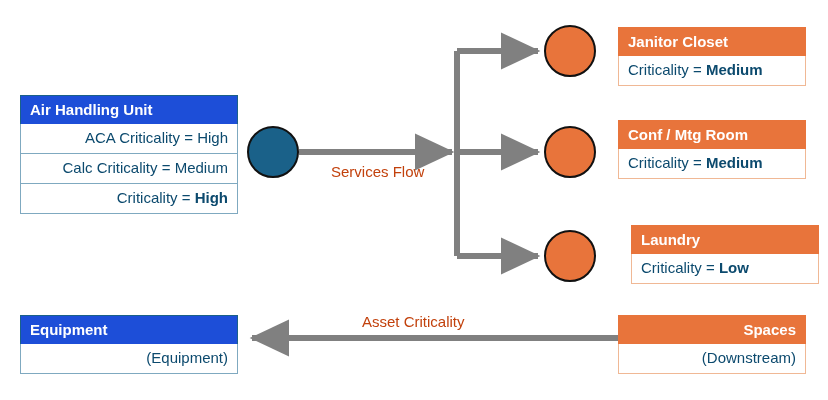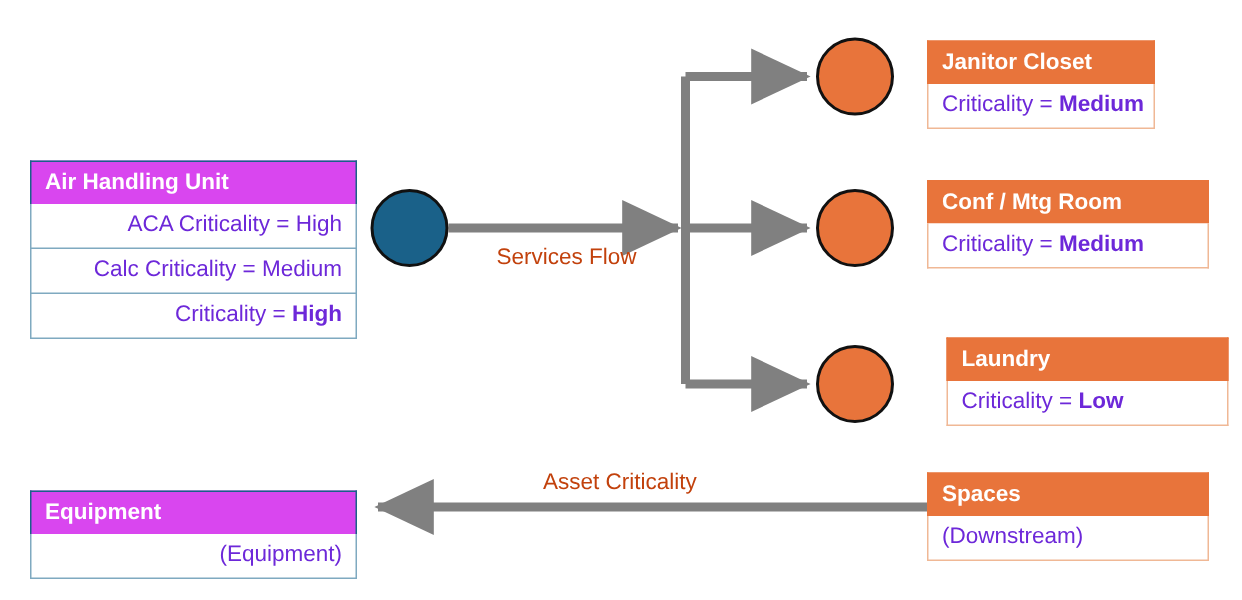--- a/index.html
+++ b/index.html
@@ -27,29 +27,29 @@
     font-size: 15px;
     color: #ffffff;
     padding: 5px 9px 6px 9px;
     line-height: 17px;
     white-space: nowrap;
   }
   .card .row {
     box-sizing: border-box;
     background: #ffffff;
     font-size: 15px;
-    color: #6d28d9;
+    color: #0c4a6e;
     padding: 5px 9px 6px 9px;
     line-height: 18px;
     white-space: nowrap;
   }
   .card .row b { font-weight: bold; }
 
   
-  .card.blue .hdr { background: #d946ef; margin-top: 12px; }
+  .card.blue .hdr { background: #1d4ed8; }
   .card.blue .row { border: 1px solid #7FA9C0; border-top: none; text-align: right; }
   .card.blue .hdr { border: 1px solid #1A6189; border-bottom: none; }
 
   
   .card.orange .hdr { background: #E8743B; border: 1px solid #E8743B; border-bottom: none; }
   .card.orange .row { border: 1px solid #F0B895; border-top: none; }
 
   
   .node {
     position: absolute;
@@ -124,21 +124,21 @@
   </div>
 
   <div class="node blue" style="left:247px; top:126px; width:52px; height:52px;"></div>
 
   <div class="edge-label" style="left:331px; top:163px;">Services Flow</div>
 
   <div class="node orange" style="left:544px; top:25px; width:52px; height:52px;"></div>
   <div class="node orange" style="left:544px; top:126px; width:52px; height:52px;"></div>
   <div class="node orange" style="left:544px; top:230px; width:52px; height:52px;"></div>
 
-  <div class="card orange" style="left:618px; top:27px; width:152px;">
+  <div class="card orange" style="left:618px; top:27px; width:188px;">
     <div class="hdr">Janitor Closet</div>
     <div class="row">
       <span>Criticality = </span><b>Medium</b>
     </div>
   </div>
 
   <div class="card orange" style="left:618px; top:120px; width:188px;">
     <div class="hdr">Conf / Mtg Room</div>
     <div class="row">
       <span>Criticality = </span><b>Medium</b>
@@ -152,18 +152,18 @@
     </div>
   </div>
 
   <div class="card blue" style="left:20px; top:315px; width:218px;">
     <div class="hdr">Equipment</div>
     <div class="row">(Equipment)</div>
   </div>
 
   <div class="edge-label" style="left:362px; top:313px;">Asset Criticality</div>
 
-  <div class="card orange" style="left:618px; top:315px; width:188px;">
+  <div class="card orange" style="left:618px; top:315px; width:188px;text-align:right;">
     <div class="hdr">Spaces</div>
     <div class="row">(Downstream)</div>
   </div>
 
 </div>
 
 </body></html>

